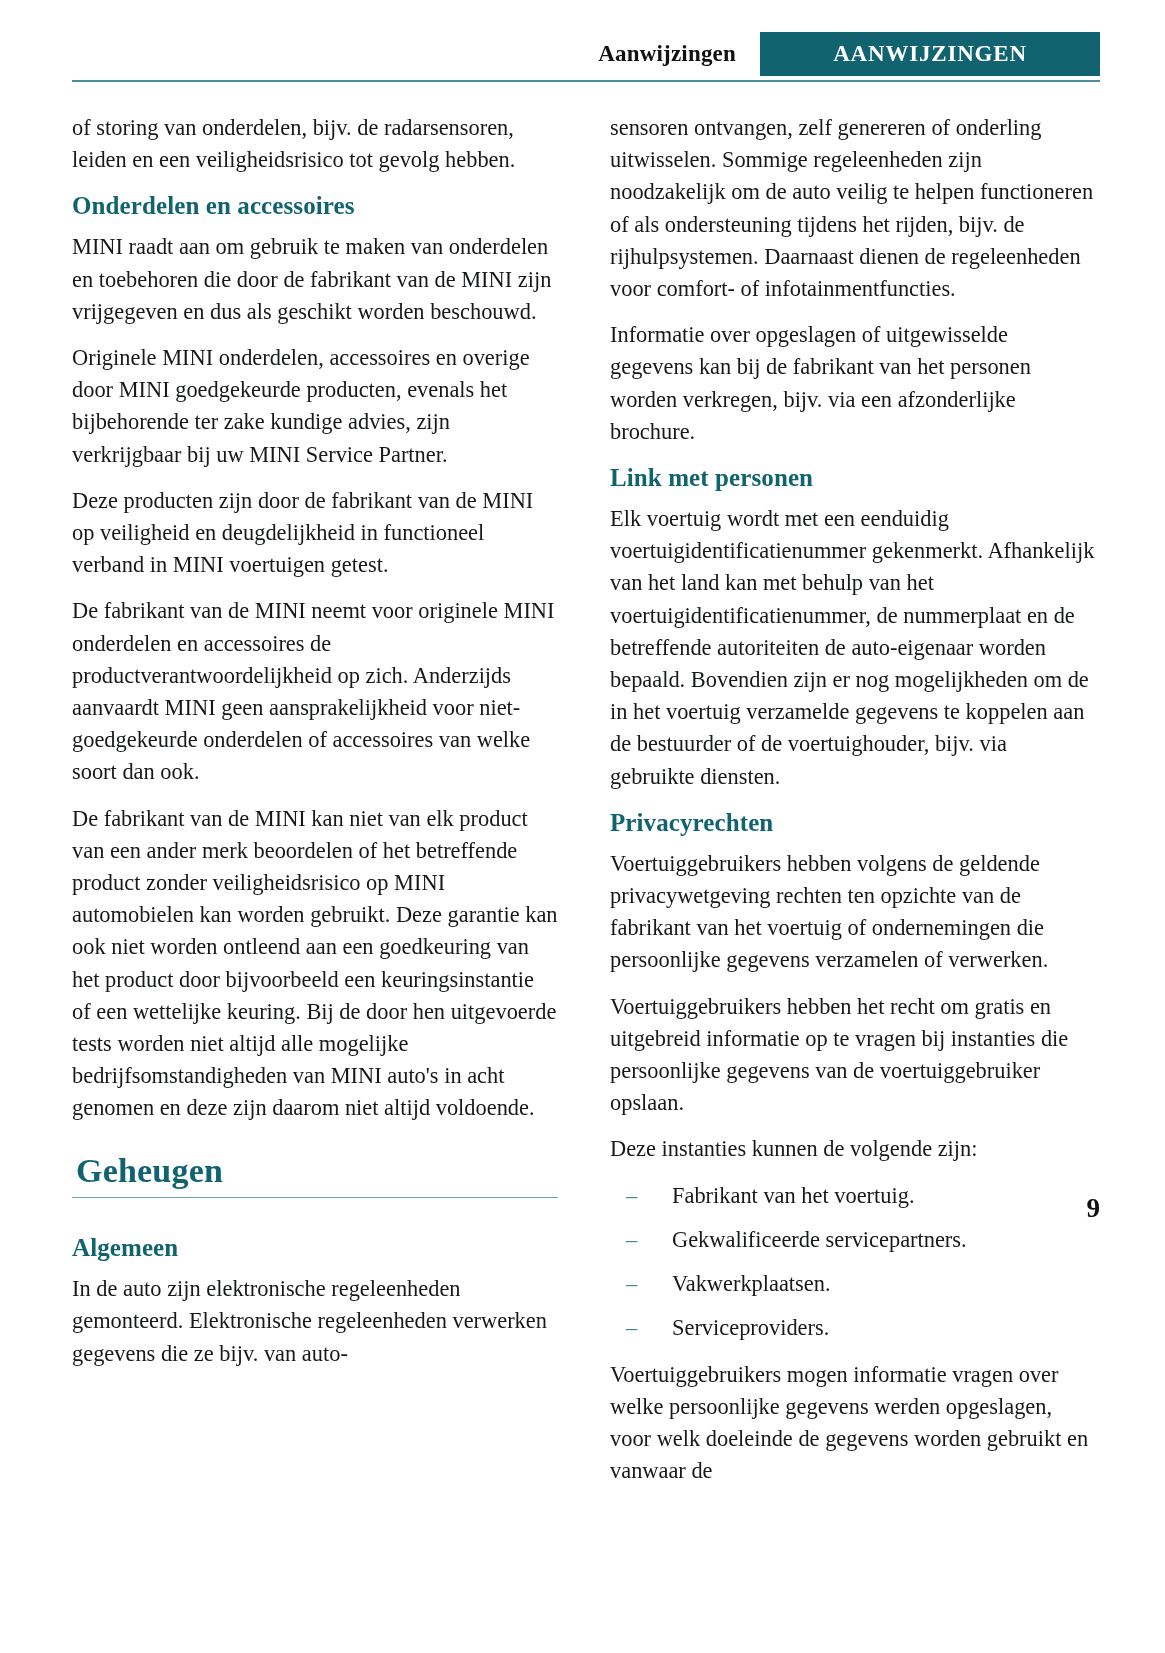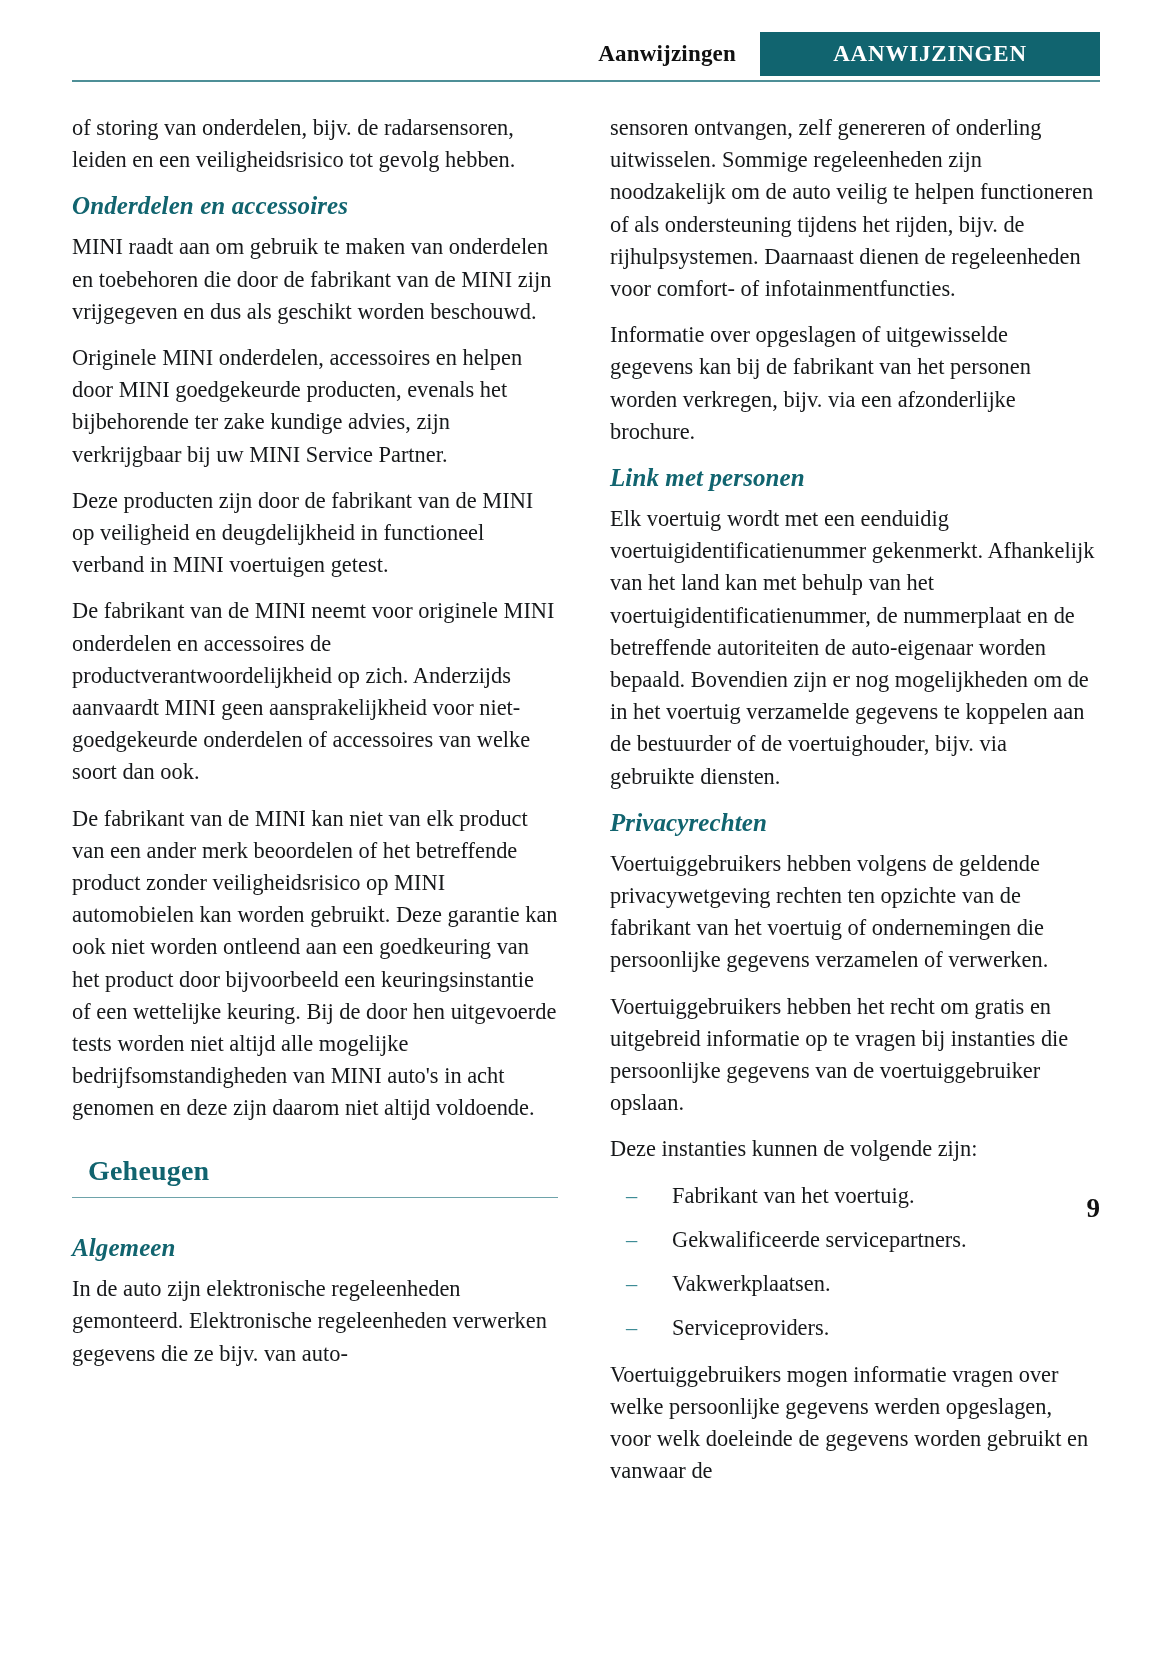--- a/index.html
+++ b/index.html
@@ -97,44 +97,43 @@
   p.body {
     margin: 0 0 14px 0;
     font-size: 22.4px;
     line-height: 32.2px;
     color: #16181a;
     text-align: left;
     hyphens: none;
   }
 
   h1.sec-title {
-    margin: 26px 0 6px 16px;
-    font-family: "Liberation Serif", "DejaVu Serif", serif;
-    font-weight: bold;
-    font-size: 28px;
+    margin: 26px 0 6px 4px;
+    font-family: "Liberation Serif", "DejaVu Serif", serif;
+    font-weight: bold;
+    font-size: 34px;
     line-height: 40px;
     color: #11646F;
     letter-spacing: 0.2px;
   }
   .sec-rule {
     height: 1.5px;
     background: #6EA3AA;
     margin: 6px 0 34px 0;
     width: 100%;
   }
 
   h2.sub-title {
     margin: 16px 0 9px 0;
     font-family: "Liberation Serif", "DejaVu Serif", serif;
     font-weight: bold;
     font-size: 25px;
     line-height: 32px;
     color: #11646F;
     letter-spacing: 0.1px;
-    font-style: italic;
   }
   h2.sub-title.tight {
     margin-top: 4px;
   }
   h2.sub-title.spaced {
     margin-top: 14px;
   }
 
   ul.dash-list {
     list-style: none;
@@ -186,21 +185,21 @@
 
   <div class="columns">
 
     <div class="col">
 
       <p class="body">of storing van onderdelen, bijv. de radarsensoren, leiden en een veiligheidsrisico tot gevolg hebben.</p>
 
       <h2 class="sub-title tight">Onderdelen en accessoires</h2>
 
       <p class="body">MINI raadt aan om gebruik te maken van onderdelen en toebehoren die door de fabrikant van de MINI zijn vrijgegeven en dus als geschikt worden beschouwd.</p>
-      <p class="body">Originele MINI onderdelen, accessoires en helpen door MINI goedgekeurde producten, evenals het bijbehorende ter zake kundige advies, zijn verkrijgbaar bij uw MINI Service Partner.</p>
+      <p class="body">Originele MINI onderdelen, accessoires en overige door MINI goedgekeurde producten, evenals het bijbehorende ter zake kundige advies, zijn verkrijgbaar bij uw MINI Service Partner.</p>
       <p class="body">Deze producten zijn door de fabrikant van de MINI op veiligheid en deugdelijkheid in functioneel verband in MINI voertuigen getest.</p>
       <p class="body">De fabrikant van de MINI neemt voor originele MINI onderdelen en accessoires de productverantwoordelijkheid op zich. Anderzijds aanvaardt MINI geen aansprakelijkheid voor niet-goedgekeurde onderdelen of accessoires van welke soort dan ook.</p>
       <p class="body">De fabrikant van de MINI kan niet van elk product van een ander merk beoordelen of het betreffende product zonder veiligheidsrisico op MINI automobielen kan worden gebruikt. Deze garantie kan ook niet worden ontleend aan een goedkeuring van het product door bijvoorbeeld een keuringsinstantie of een wettelijke keuring. Bij de door hen uitgevoerde tests worden niet altijd alle mogelijke bedrijfsomstandigheden van MINI auto's in acht genomen en deze zijn daarom niet altijd voldoende.</p>
 
       <h1 class="sec-title">Geheugen</h1>
       <div class="sec-rule"></div>
 
       <h2 class="sub-title tight">Algemeen</h2>
 
       <p class="body">In de auto zijn elektronische regeleenheden gemonteerd. Elektronische regeleenheden verwerken gegevens die ze bijv. van auto-</p>

